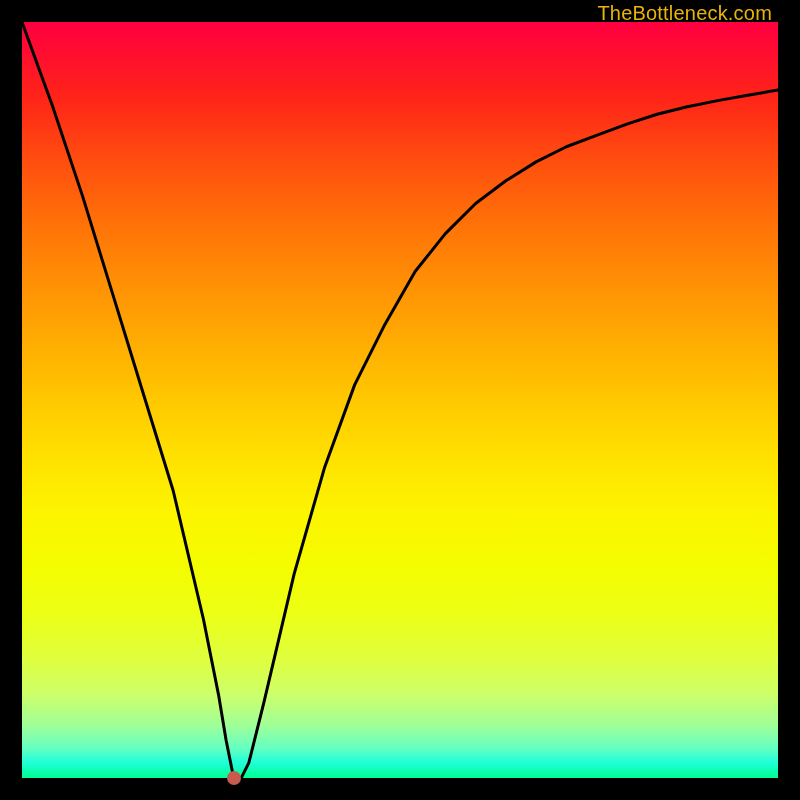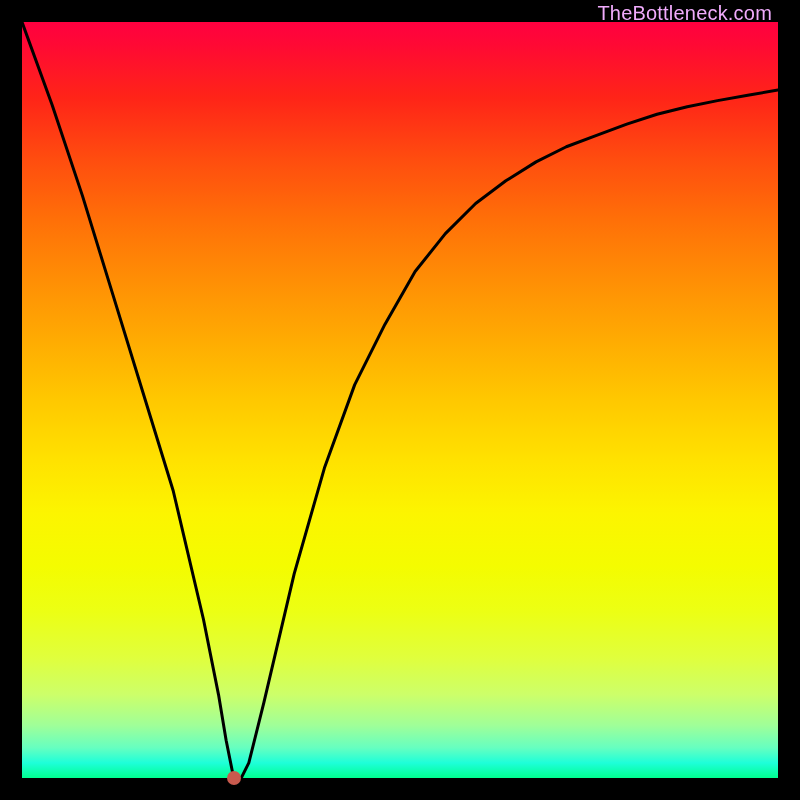--- a/index.html
+++ b/index.html
@@ -44,21 +44,21 @@
       #a0ff98 93%,
       #66ffc0 96%,
       #1effd9 98%,
       #00ff90 100%
     );
   }
   .watermark {
     position: absolute;
     top: 2px;
     right: 28px;
-    color: #f0abfc;
+    color: #eab308;
     font-size: 20px;
     font-weight: 500;
     letter-spacing: 0.2px;
     text-align: center;
   }
   svg.curve {
     position: absolute;
     top: 0;
     left: 0;
     width: 756px;

